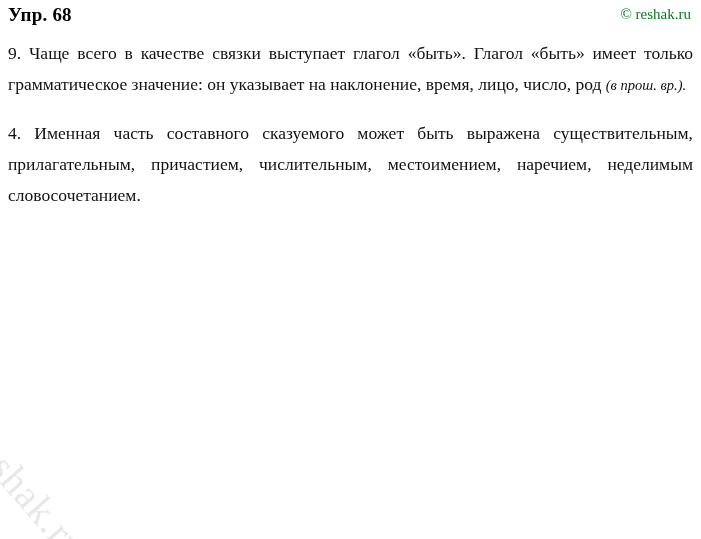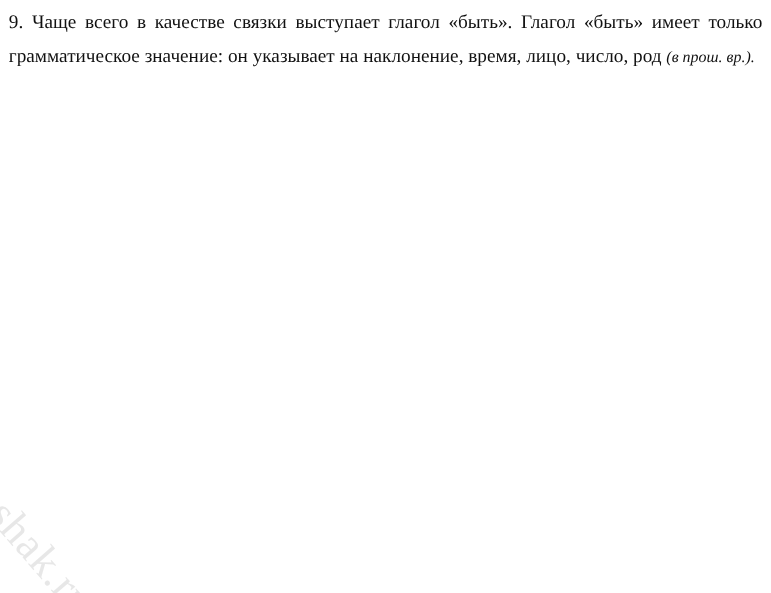--- a/index.html
+++ b/index.html
@@ -83,29 +83,36 @@
     transform-origin: left top;
     white-space: nowrap;
     letter-spacing: 1px;
   }
 </style>
 </head>
 <body>
 
 <div class="page">
 
+  <div class="header">
+    <div class="title">Упр. 68</div>
+    <div class="copyright">© reshak.ru</div>
+  </div>
 
   <div class="content">
 
     <p class="para">
       <span>9. Чаще всего в качестве связки выступает глагол «быть». Глагол «быть» имеет только грамматическое значение: он указывает на наклонение, время, лицо, число, род </span><span class="italic-note">(в прош. вр.).</span>
     </p>
 
 
 
+    <p class="para">
+      <span>4. Именная часть составного сказуемого может быть выражена существительным, прилагательным, причастием, числительным, местоимением, наречием, неделимым словосочетанием.</span>
+    </p>
 
   </div>
 
   <div class="watermark">
     <span>reshak.ru</span>
   </div>
 
 </div>
 
 </body></html>

